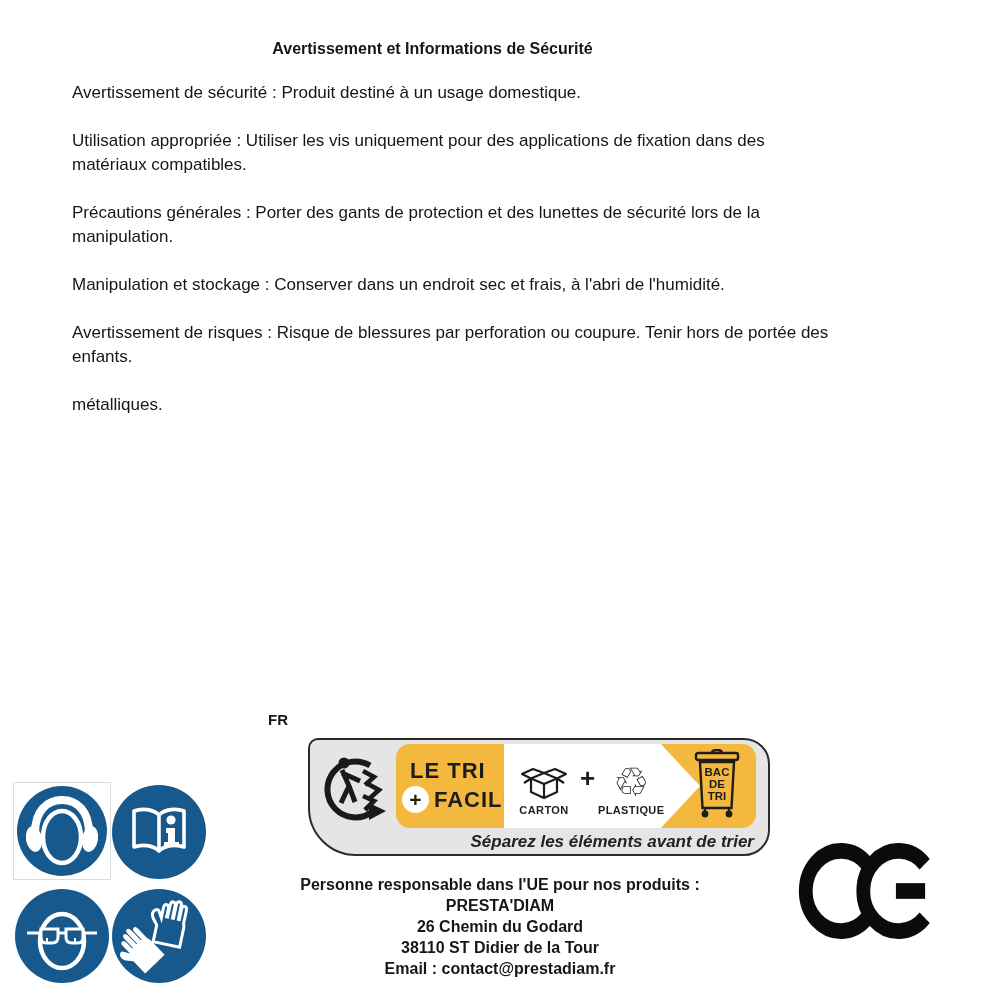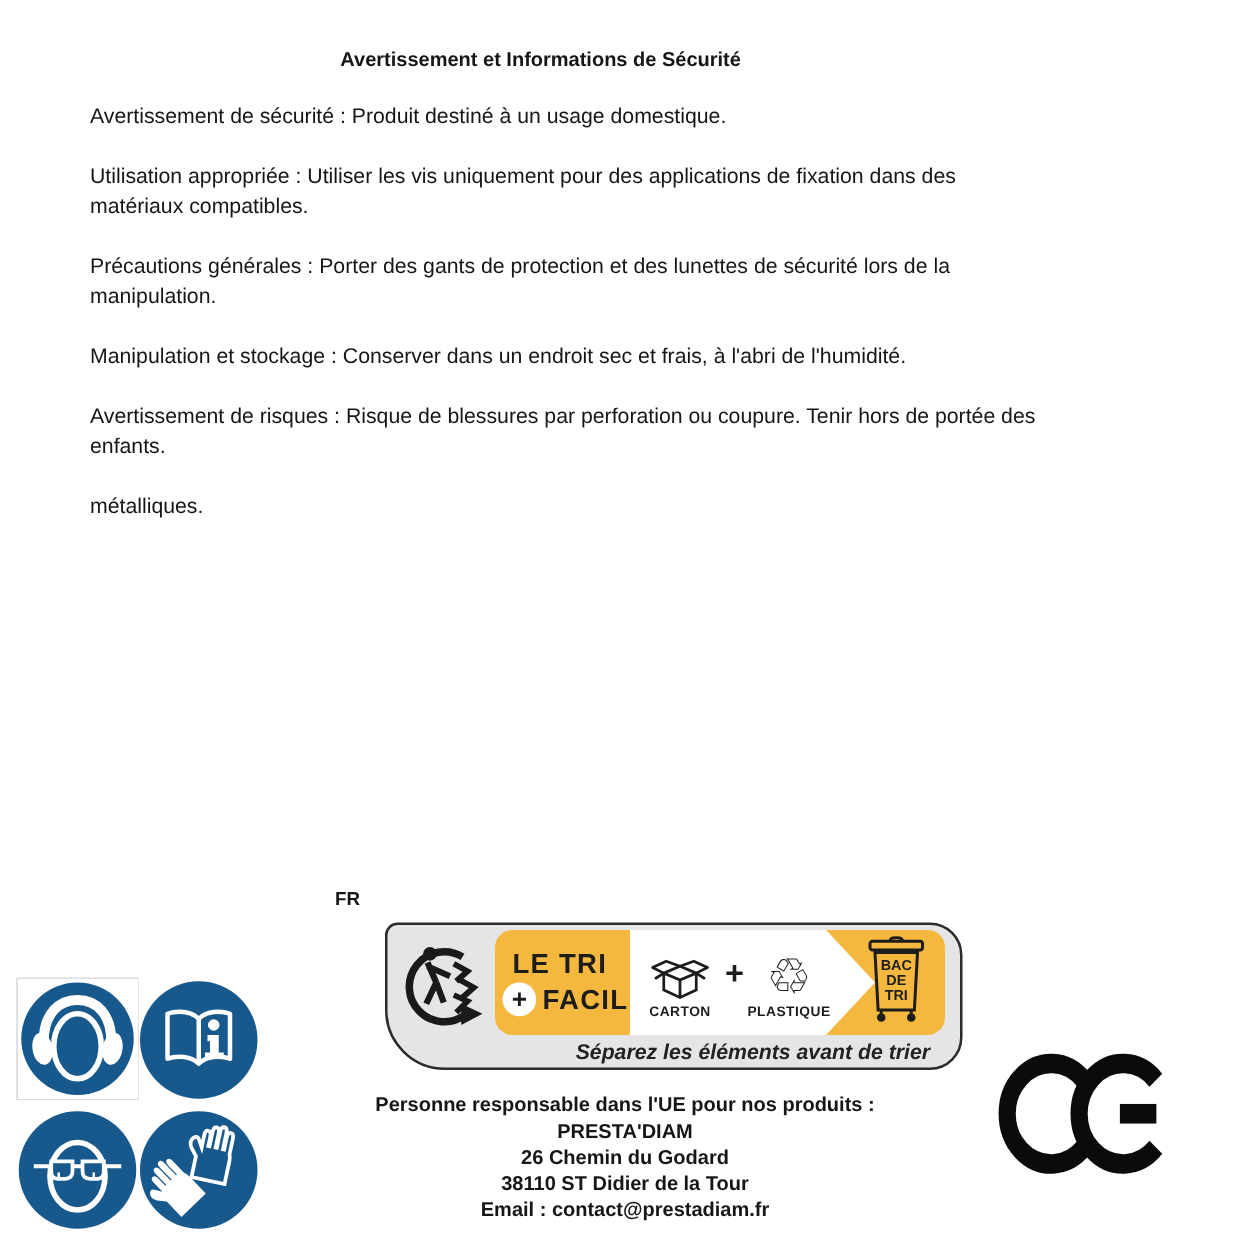--- a/index.html
+++ b/index.html
@@ -34,21 +34,21 @@
   .tri-word2{font-size:22px;font-weight:800;color:#1d1d1b;letter-spacing:1px;white-space:nowrap;}
   .tri-white{position:absolute;left:108px;top:0;width:196px;height:84px;background:#fff;
     clip-path:polygon(0 0,80% 0,100% 50%,80% 100%,0 100%);
     display:flex;align-items:center;padding:0 30px 0 8px;box-sizing:border-box;gap:4px;}
   .material{display:flex;flex-direction:column;align-items:center;width:64px;}
   .mat-icon{height:46px;display:flex;align-items:flex-end;justify-content:center;}
   .mat-label{font-size:11px;font-weight:bold;color:#1d1d1b;letter-spacing:0.4px;margin-top:1px;text-align:right;}
   .mat-plus{font-size:26px;font-weight:800;color:#1d1d1b;margin-bottom:16px;}
   .recycle-glyph{font-family:"DejaVu Sans", sans-serif;font-size:40px;line-height:42px;color:#1d1d1b;}
   .bin{position:absolute;left:296px;top:5px;width:50px;height:74px;}
-  .tri-instruction{position:absolute;right:24px;top:92px;font-size:17px;font-style:italic;
+  .tri-instruction{position:absolute;right:14px;top:92px;font-size:17px;font-style:italic;
     font-weight:600;color:#222;white-space:nowrap;}
   
   .responsible{left:256px;top:874px;width:488px;text-align:center;font-size:16px;font-weight:bold;line-height:21px;}
   
   .ce{left:798px;top:842px;width:146px;height:98px;}
   .ce svg{width:100%;height:100%;display:block;}
 </style>
 </head>
 <body>
 

